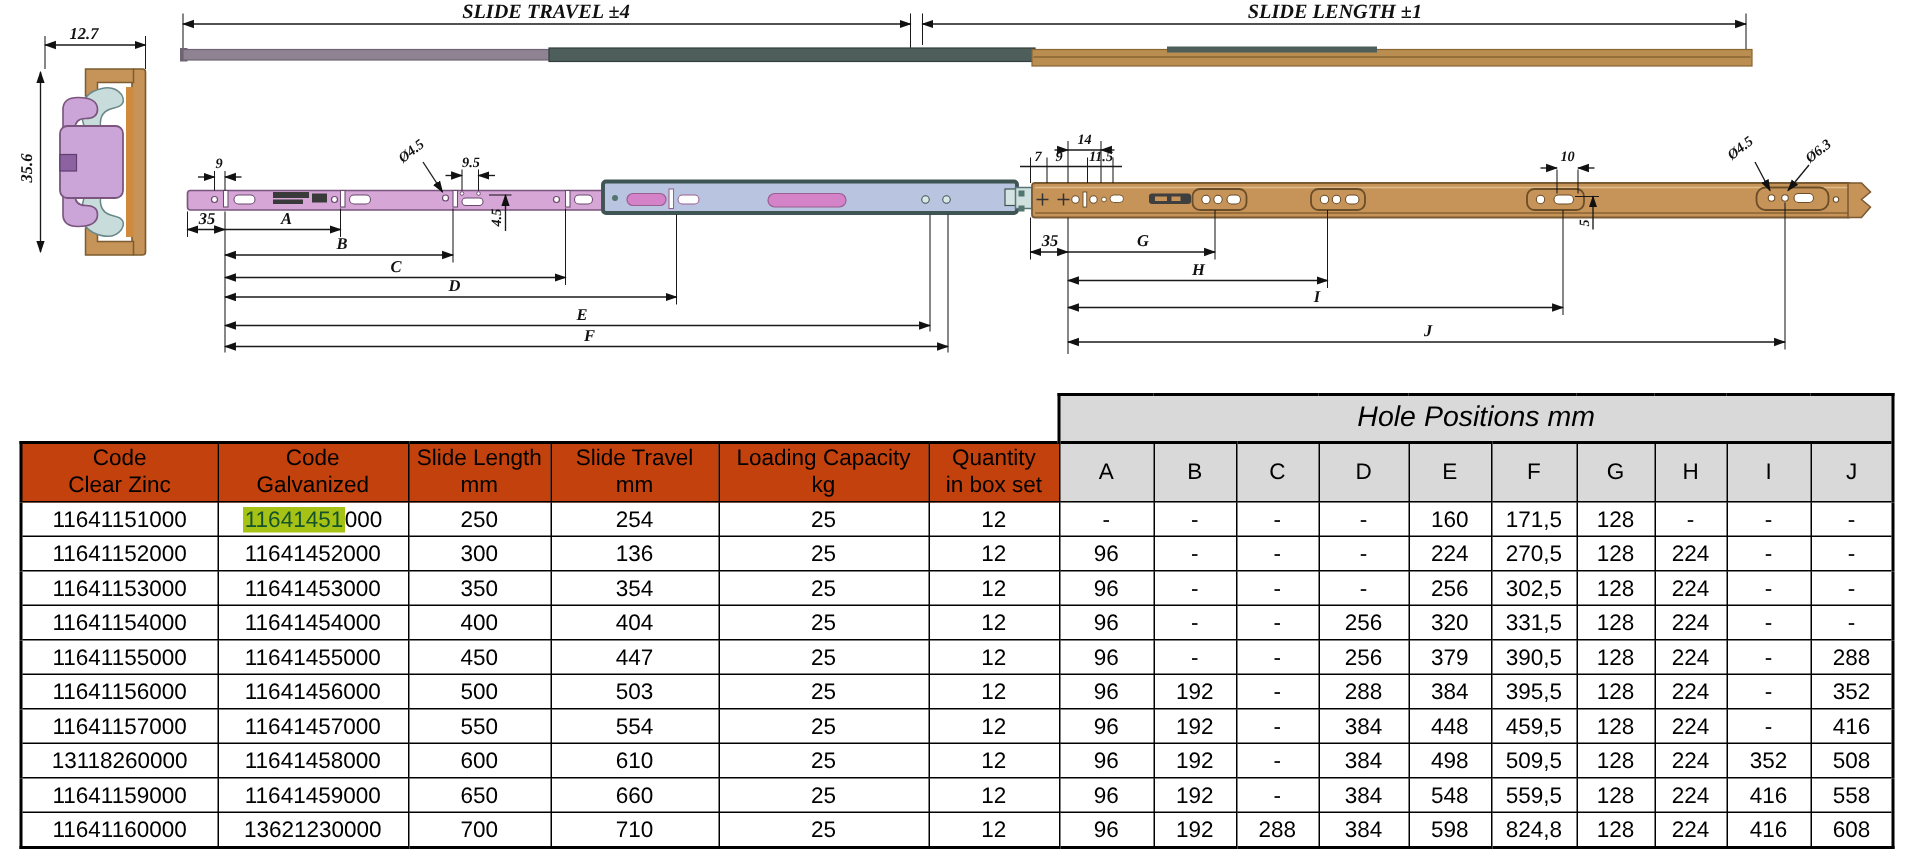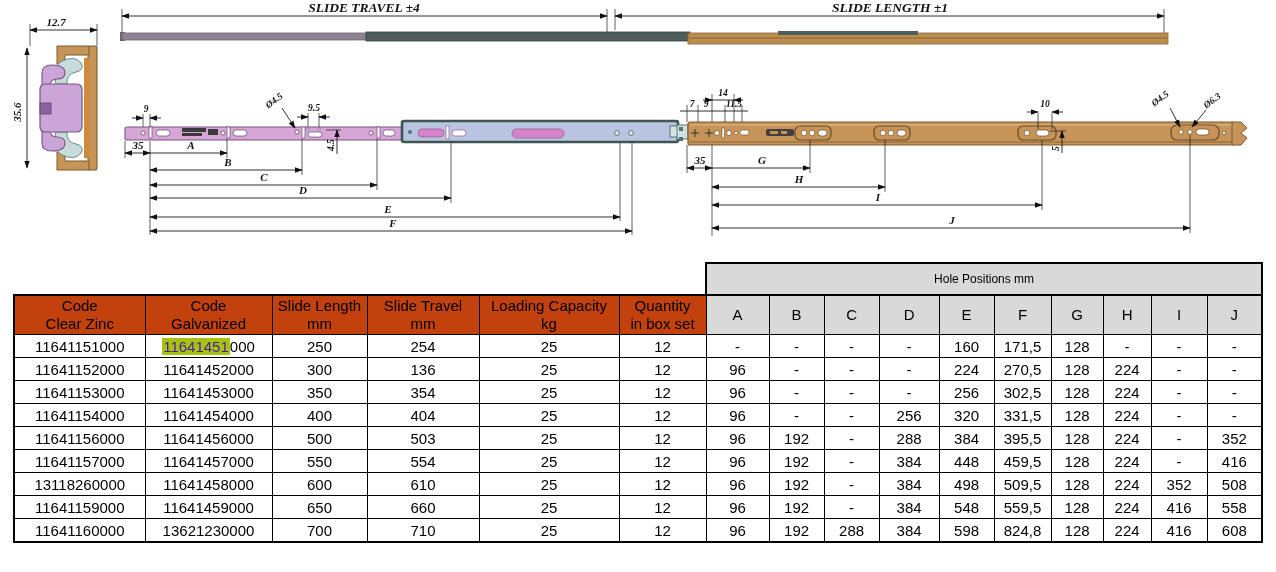--- a/index.html
+++ b/index.html
@@ -9,27 +9,27 @@
   .dt  {font:italic bold 11px "Liberation Serif",serif;fill:#111;}
   .dts {font:italic bold 9.5px "Liberation Serif",serif;fill:#111;}
   .ttl {font:italic bold 13.5px "Liberation Serif",serif;fill:#111;}
   .dl  {stroke:#1a1a1a;stroke-width:0.9;fill:none;}
   .ext {stroke:#1a1a1a;stroke-width:0.7;fill:none;}
   
   table.spec{position:absolute;left:13px;top:262px;width:1250px;border-collapse:collapse;table-layout:fixed;}
   .spec th,.spec td{border:1px solid #000;text-align:center;vertical-align:middle;padding:0;font-weight:normal;}
   .spec td{height:22px;font-size:15px;}
   .spec .nob{border:none;background:#fff;}
-  .spec th.hp{border:2px solid #000;border-bottom-width:1px;background:#d9d9d9;height:30px;font-size:12px;}
+  .spec th.hp{border:2px solid #000;border-bottom-width:1px;background:#d9d9d9;height:30px;font-size:19px;font-style:italic;}
   .spec tr.hdr th{height:38px;font-size:15px;line-height:18px;border-top-width:2px;background:#c2410c;}
   .spec tr.hdr th.grey{background:#d9d9d9;}
   .spec td:first-child,.spec tr.hdr th:first-child{border-left-width:2px;}
   .spec td:last-child,.spec tr.hdr th:last-child{border-right-width:2px;}
   .spec tbody tr:last-child td{border-bottom-width:2px;}
-  .spec mark{background:#a6c215;color:#4c1d95;padding:0 1px;margin-top:36px;}
+  .spec mark{background:#a6c215;color:#14532d;padding:0 1px;margin-top:36px;}
 </style>
 </head>
 <body>
 
 <svg class="draw" width="1276" height="262" viewBox="0 0 1276 262">
   <defs>
     <marker id="ar" viewBox="0 0 10 10" refX="9" refY="5" markerWidth="9" markerHeight="9" orient="auto-start-reverse">
       <path d="M0,1.6 L10,5 L0,8.4 z" fill="#111"></path>
     </marker>
   </defs>
@@ -370,20 +370,38 @@
         <td>-</td>
         <td>256</td>
         <td>320</td>
         <td>331,5</td>
         <td>128</td>
         <td>224</td>
         <td>-</td>
         <td>-</td>
       </tr>
       <tr>
+        <td>11641155000</td>
+        <td>11641455000</td>
+        <td>450</td>
+        <td>447</td>
+        <td>25</td>
+        <td>12</td>
+        <td>96</td>
+        <td>-</td>
+        <td>-</td>
+        <td>256</td>
+        <td>379</td>
+        <td>390,5</td>
+        <td>128</td>
+        <td>224</td>
+        <td>-</td>
+        <td>288</td>
+      </tr>
+      <tr>
         <td>11641156000</td>
         <td>11641456000</td>
         <td>500</td>
         <td>503</td>
         <td>25</td>
         <td>12</td>
         <td>96</td>
         <td>192</td>
         <td>-</td>
         <td>288</td>

